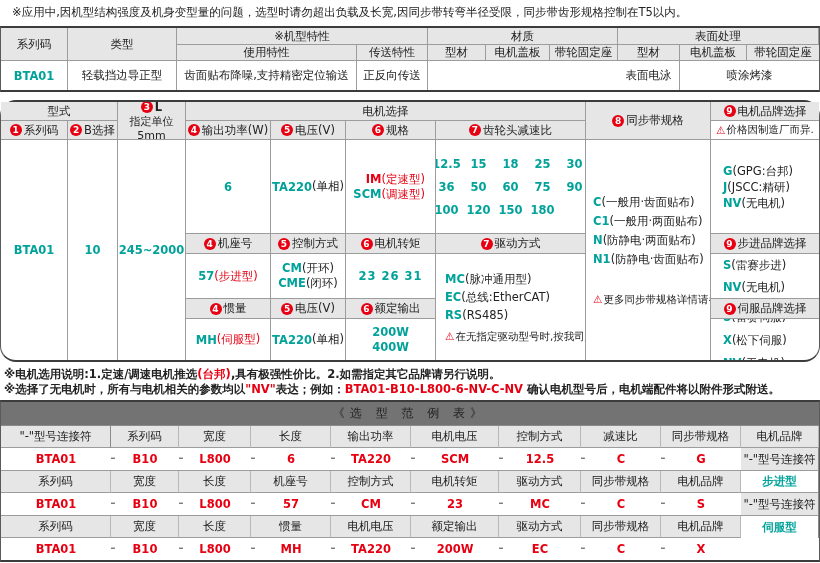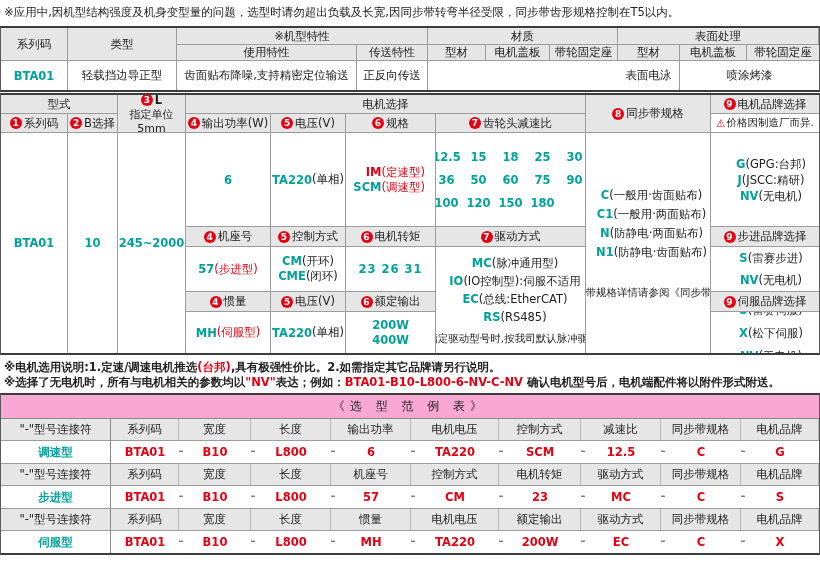--- a/index.html
+++ b/index.html
@@ -3,21 +3,21 @@
 <meta charset="utf-8">
 <style>
   * { box-sizing: border-box; margin: 0; padding: 0; }
   html,body { width: 820px; height: 563px; }
   body {
     font-family: "DejaVu Sans", "Liberation Sans", sans-serif;
     font-size: 12px; color: #222; background: #fff;
   }
   .page { position: relative; width: 820px; height: 563px; overflow: hidden; background:#fff; }
 
-  .top-note { padding: 5px 2px 0 4px; font-size: 11.5px; color:#222; white-space: nowrap; }
+  .top-note { padding: 5px 2px 0 4px; font-size: 11.5px; color:#222; white-space: nowrap; margin-left: 8px; }
 
   
   .tbl {
     display: grid; background:#fff;
     border: 1px solid #5a5a5a; border-top: 2px solid #3c3c3c; border-bottom: 2px solid #3c3c3c;
   }
   .c { display:flex; align-items:center; justify-content:center; text-align:center;
        border-right:1px solid #9c9c9c; border-bottom:1px solid #9c9c9c; overflow:hidden; }
   .hd { background:#e6e6e6; }
   .nr { border-right:none; } .nb { border-bottom:none; }
@@ -26,46 +26,46 @@
   .blk { color:#222; }
 
   
   .spec { margin: 6px 0 0 0;
     grid-template-columns: 67px 109px 180px 71px 58px 64px 68px 62px 67px 72px;
     grid-template-rows: 17px 16px 29px; }
   .spec .c { font-size: 11.5px; }
   .spec .nowrap { white-space: nowrap; font-size: 11.5px; }
 
   
-  .sel { margin-top: 1px;
+  .sel { margin-top: 8px;
     grid-template-columns: 67px 50px 68px 85px 75px 90px 150px 125px 108px;
-    grid-template-rows: 19px 19px 94px 20px 45px 20px 41px; }
+    grid-template-rows: 19px 19px 94px 20px 45px 20px 41px; border-radius: 16px; }
   .sel .c { font-size: 11.5px; }
   .cnum { display:inline-block; width:12px; height:12px; border-radius:50%;
           background:#E60012; color:#fff; font-size:9px; line-height:12px;
           text-align:center; font-weight:bold; margin-right:2px; flex:none; }
   .hline { display:flex; align-items:center; justify-content:center; white-space:nowrap; }
   .stack { display:flex; flex-direction:column; align-items:center; justify-content:center; }
-  .left-list { display:flex; flex-direction:column; align-items:center; justify-content:center; text-align:left; }
+  .left-list { display:flex; flex-direction:column; align-items:flex-start; justify-content:center; text-align:left; }
   .left-list > div { line-height:16px; white-space:nowrap; }
   .ratio-grid { display:grid; grid-template-columns:repeat(5, 30px); column-gap:2px; row-gap:9px;
                 justify-content:center; align-content:center; }
   .ratio-grid span { text-align:center; font-weight:bold; color:#00A29A; }
   .cell-note { font-size:10.5px; line-height:13.5px; color:#222; text-align:left; margin-top:8px; white-space:normal; }
   .warn-icon { color:#E60012; font-weight:bold; margin-right:1px; font-size:10.5px; }
 
   
   .notes { margin-top: 5px; padding-left: 4px; }
   .notes p { line-height: 15px; font-size: 11.5px; white-space:nowrap;font-weight:bold; }
 
   
   .ex { margin-top: 3px;
     grid-template-columns: 110px 68px 72px 80px 80px 88px 82px 80px 80px 78px;
     grid-template-rows: 24px 22px 23px 22px 23px 22px 22px; }
-  .ex-title { grid-column: 1 / -1; background:#f9a8d4; border-bottom:1px solid #8a8a8a;
+  .ex-title { grid-column: 1 / -1; background:#737373; border-bottom:1px solid #8a8a8a;
     display:flex; align-items:center; justify-content:center; letter-spacing:5px; font-size:12px; }
   .ex .c { font-size:11.5px; }
   .ex .hd { border-right:1px solid #b8b8b8; }
   .ex .lab { border-right:1px solid #8a8a8a; }
   .ex .v { border-right:none; position:relative; }
   .ex .c:nth-last-child(-n+10) { border-bottom:none; }
   .exd { position:absolute; left:0; top:50%; transform:translate(-50%,-54%);
          color:#777; font-weight:bold; font-size:12px; }
 </style>
 </head>
@@ -218,21 +218,20 @@
         <span class="rd">(步进型)</span>
     </div>
     <div class="c stack" style="grid-column:5;grid-row:5;" id="control-list">
         <div><span class="tl b">CM</span><span class="blk">(开环)</span></div>
         <div><span class="tl b">CME</span><span class="blk">(闭环)</span></div>
       </div>
     <div class="c tl b" style="grid-column:6;grid-row:5;letter-spacing:1px" id="torque-val">23  26  31</div>
     <div class="c nb left-list" style="grid-column:7;grid-row:5/8;padding-left:9px">
       <div id="drive-list" class="left-list" style="row-gap:2px">
           <div><span class="tl b">MC</span><span class="blk">(脉冲通用型)</span></div>
-          <div><span class="tl b">IO</span><span class="blk">(IO控制型):伺服不适用</span></div>
           <div><span class="tl b">EC</span><span class="blk">(总线:EtherCAT)</span></div>
           <div><span class="tl b">RS</span><span class="blk">(RS485)</span></div>
         </div>
       <div class="cell-note" style="margin-top:5px;padding-right:4px">
         <span class="warn-icon">⚠</span><span>在无指定驱动型号时,按我司默认脉冲驱动配置。</span>
       </div>
     </div>
     <div class="c nr left-list" style="grid-column:9;grid-row:5;padding-left:12px;row-gap:6px" id="step-brand-list">
         <div><span class="tl b">S</span><span class="blk">(雷赛步进)</span></div>
         <div><span class="tl b">NV</span><span class="blk">(无电机)</span></div>
@@ -284,21 +283,20 @@
   <div class="c hd lab">"-"型号连接符</div>
       <div class="c hd">系列码</div>
       <div class="c hd">宽度</div>
       <div class="c hd">长度</div>
       <div class="c hd">输出功率</div>
       <div class="c hd">电机电压</div>
       <div class="c hd">控制方式</div>
       <div class="c hd">减速比</div>
       <div class="c hd">同步带规格</div>
       <div class="c hd">电机品牌</div>
-      <div class="c lab tl b">调速型</div>
       <div class="c v rd b">BTA01</div>
       <div class="c v rd b">B10<span class="exd">−</span></div>
       <div class="c v rd b">L800<span class="exd">−</span></div>
       <div class="c v rd b">6<span class="exd">−</span></div>
       <div class="c v rd b">TA220<span class="exd">−</span></div>
       <div class="c v rd b">SCM<span class="exd">−</span></div>
       <div class="c v rd b">12.5<span class="exd">−</span></div>
       <div class="c v rd b">C<span class="exd">−</span></div>
       <div class="c v rd b">G<span class="exd">−</span></div>
       <div class="c hd lab">"-"型号连接符</div>

